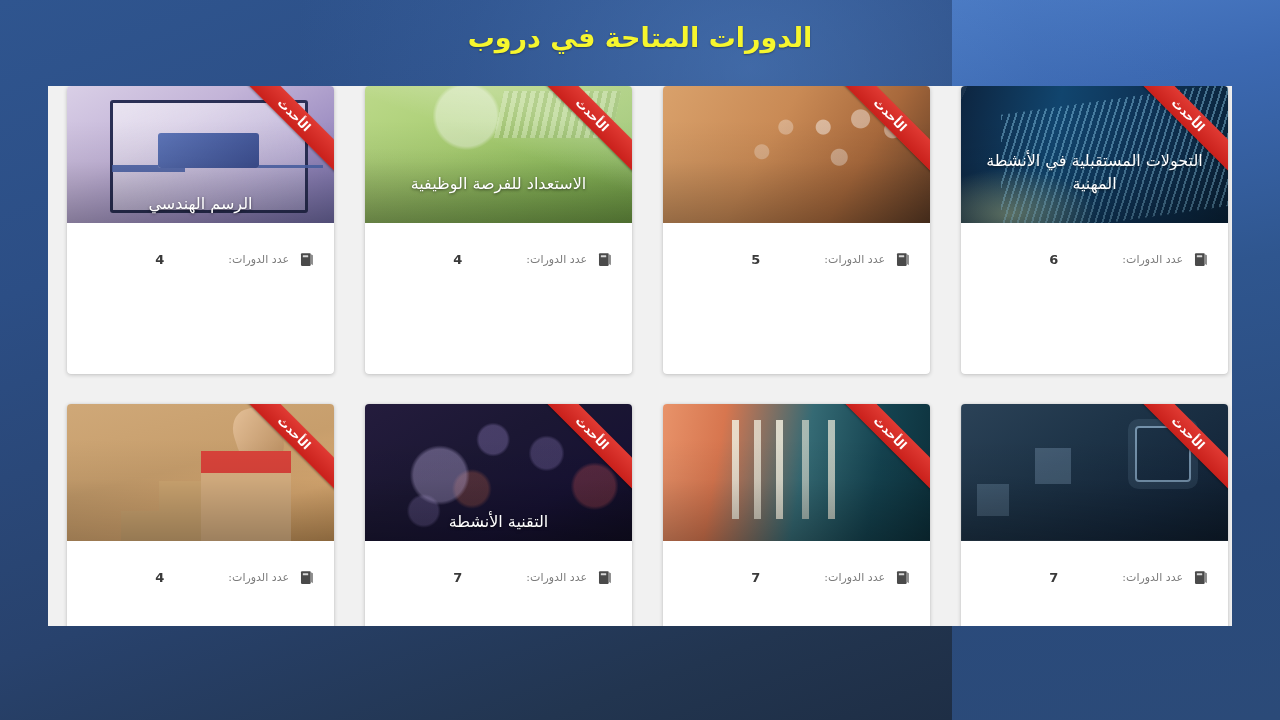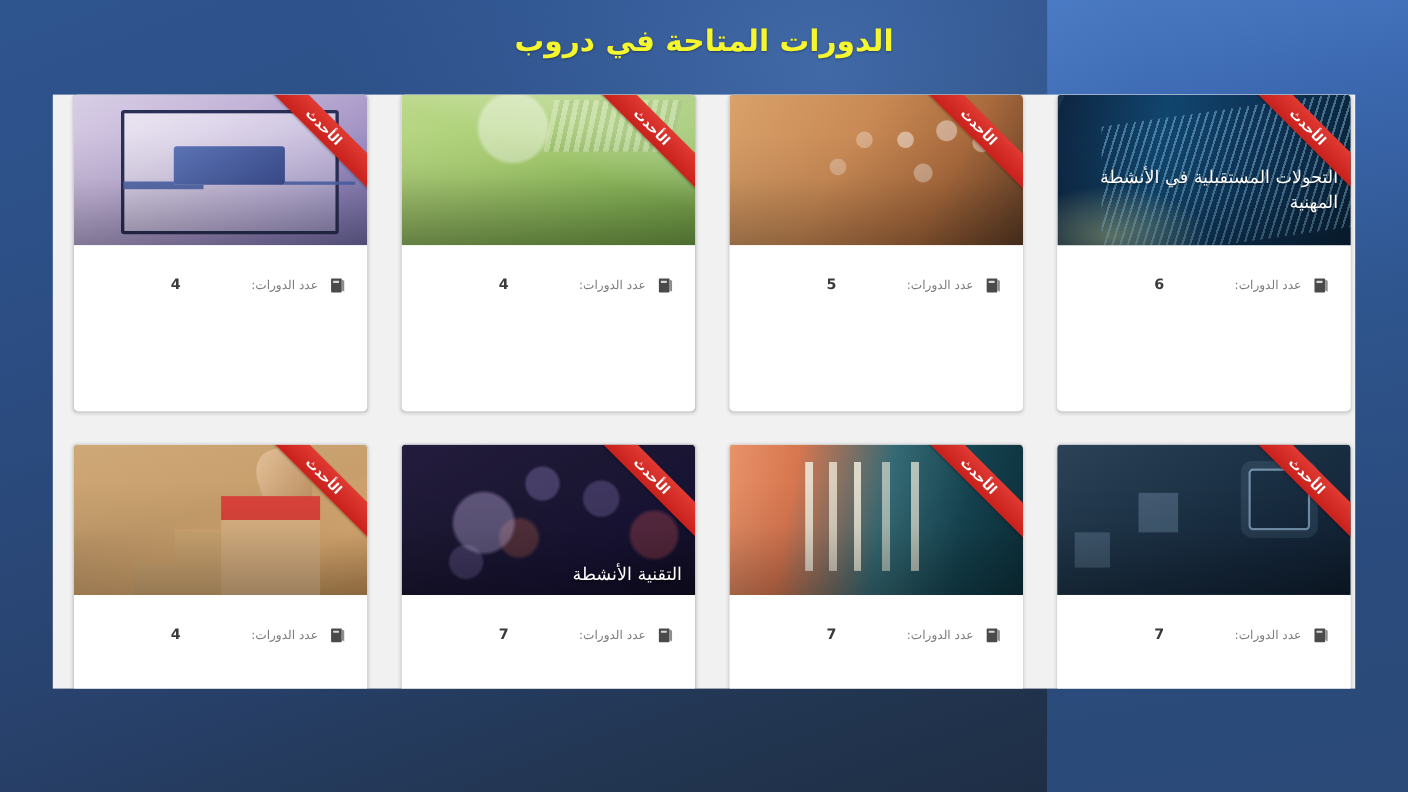--- a/index.html
+++ b/index.html
@@ -108,21 +108,21 @@
   .card-media-art {
     position: absolute;
     inset: 0;
   }
 
   .card-media-title {
     position: absolute;
     right: 12px;
     bottom: 8px;
     left: 12px;
-    text-align: right;
+    text-align: center;
     color: #ffffff;
     font-size: 16px;
     line-height: 1.45;
     font-weight: 400;
     text-shadow: 0 1px 3px rgba(0,0,0,0.55);
     z-index: 3;
   }
   .card-media-title.two-line { bottom: 28px; }
 
   
@@ -430,20 +430,21 @@
         <span class="count-label">عدد الدورات:</span>
         <span class="count-value">5</span>
       </div>
     </div>
   </div>
 
   <div class="card">
     <div class="card-media">
       <div class="card-media-art art-green"></div>
       <div class="media-scrim"></div>
+      <div class="card-media-title two-line">الاستعداد للفرصة الوظيفية</div>
       <div class="ribbon">
         <div class="ribbon-band">الأحدث</div>
       </div>
     </div>
     <div class="card-body">
       <div class="count-row">
         <svg class="book-icon" viewBox="0 0 24 24" aria-hidden="true">
           <path d="M4 3.2h11.2c.7 0 1.3.6 1.3 1.3v15.3c0 .7-.6 1.2-1.3 1.2H4c-.7 0-1.2-.5-1.2-1.2V4.5c0-.7.5-1.3 1.2-1.3z" fill="#4a4a4a"></path>
           <path d="M16.5 4.6c1.4.3 2.4.8 3.2 1.5v13.9c-.8-.7-1.8-1.2-3.2-1.5V4.6z" fill="#8d8d8d"></path>
           <rect x="5.4" y="6.1" width="7.6" height="2.6" rx="0.4" fill="#d8d8d8"></rect>
@@ -451,20 +452,21 @@
         <span class="count-label">عدد الدورات:</span>
         <span class="count-value">4</span>
       </div>
     </div>
   </div>
 
   <div class="card">
     <div class="card-media">
       <div class="card-media-art art-cad"></div>
       <div class="media-scrim"></div>
+      <div class="card-media-title">الرسم الهندسي</div>
       <div class="ribbon">
         <div class="ribbon-band">الأحدث</div>
       </div>
     </div>
     <div class="card-body">
       <div class="count-row">
         <svg class="book-icon" viewBox="0 0 24 24" aria-hidden="true">
           <path d="M4 3.2h11.2c.7 0 1.3.6 1.3 1.3v15.3c0 .7-.6 1.2-1.3 1.2H4c-.7 0-1.2-.5-1.2-1.2V4.5c0-.7.5-1.3 1.2-1.3z" fill="#4a4a4a"></path>
           <path d="M16.5 4.6c1.4.3 2.4.8 3.2 1.5v13.9c-.8-.7-1.8-1.2-3.2-1.5V4.6z" fill="#8d8d8d"></path>
           <rect x="5.4" y="6.1" width="7.6" height="2.6" rx="0.4" fill="#d8d8d8"></rect>

